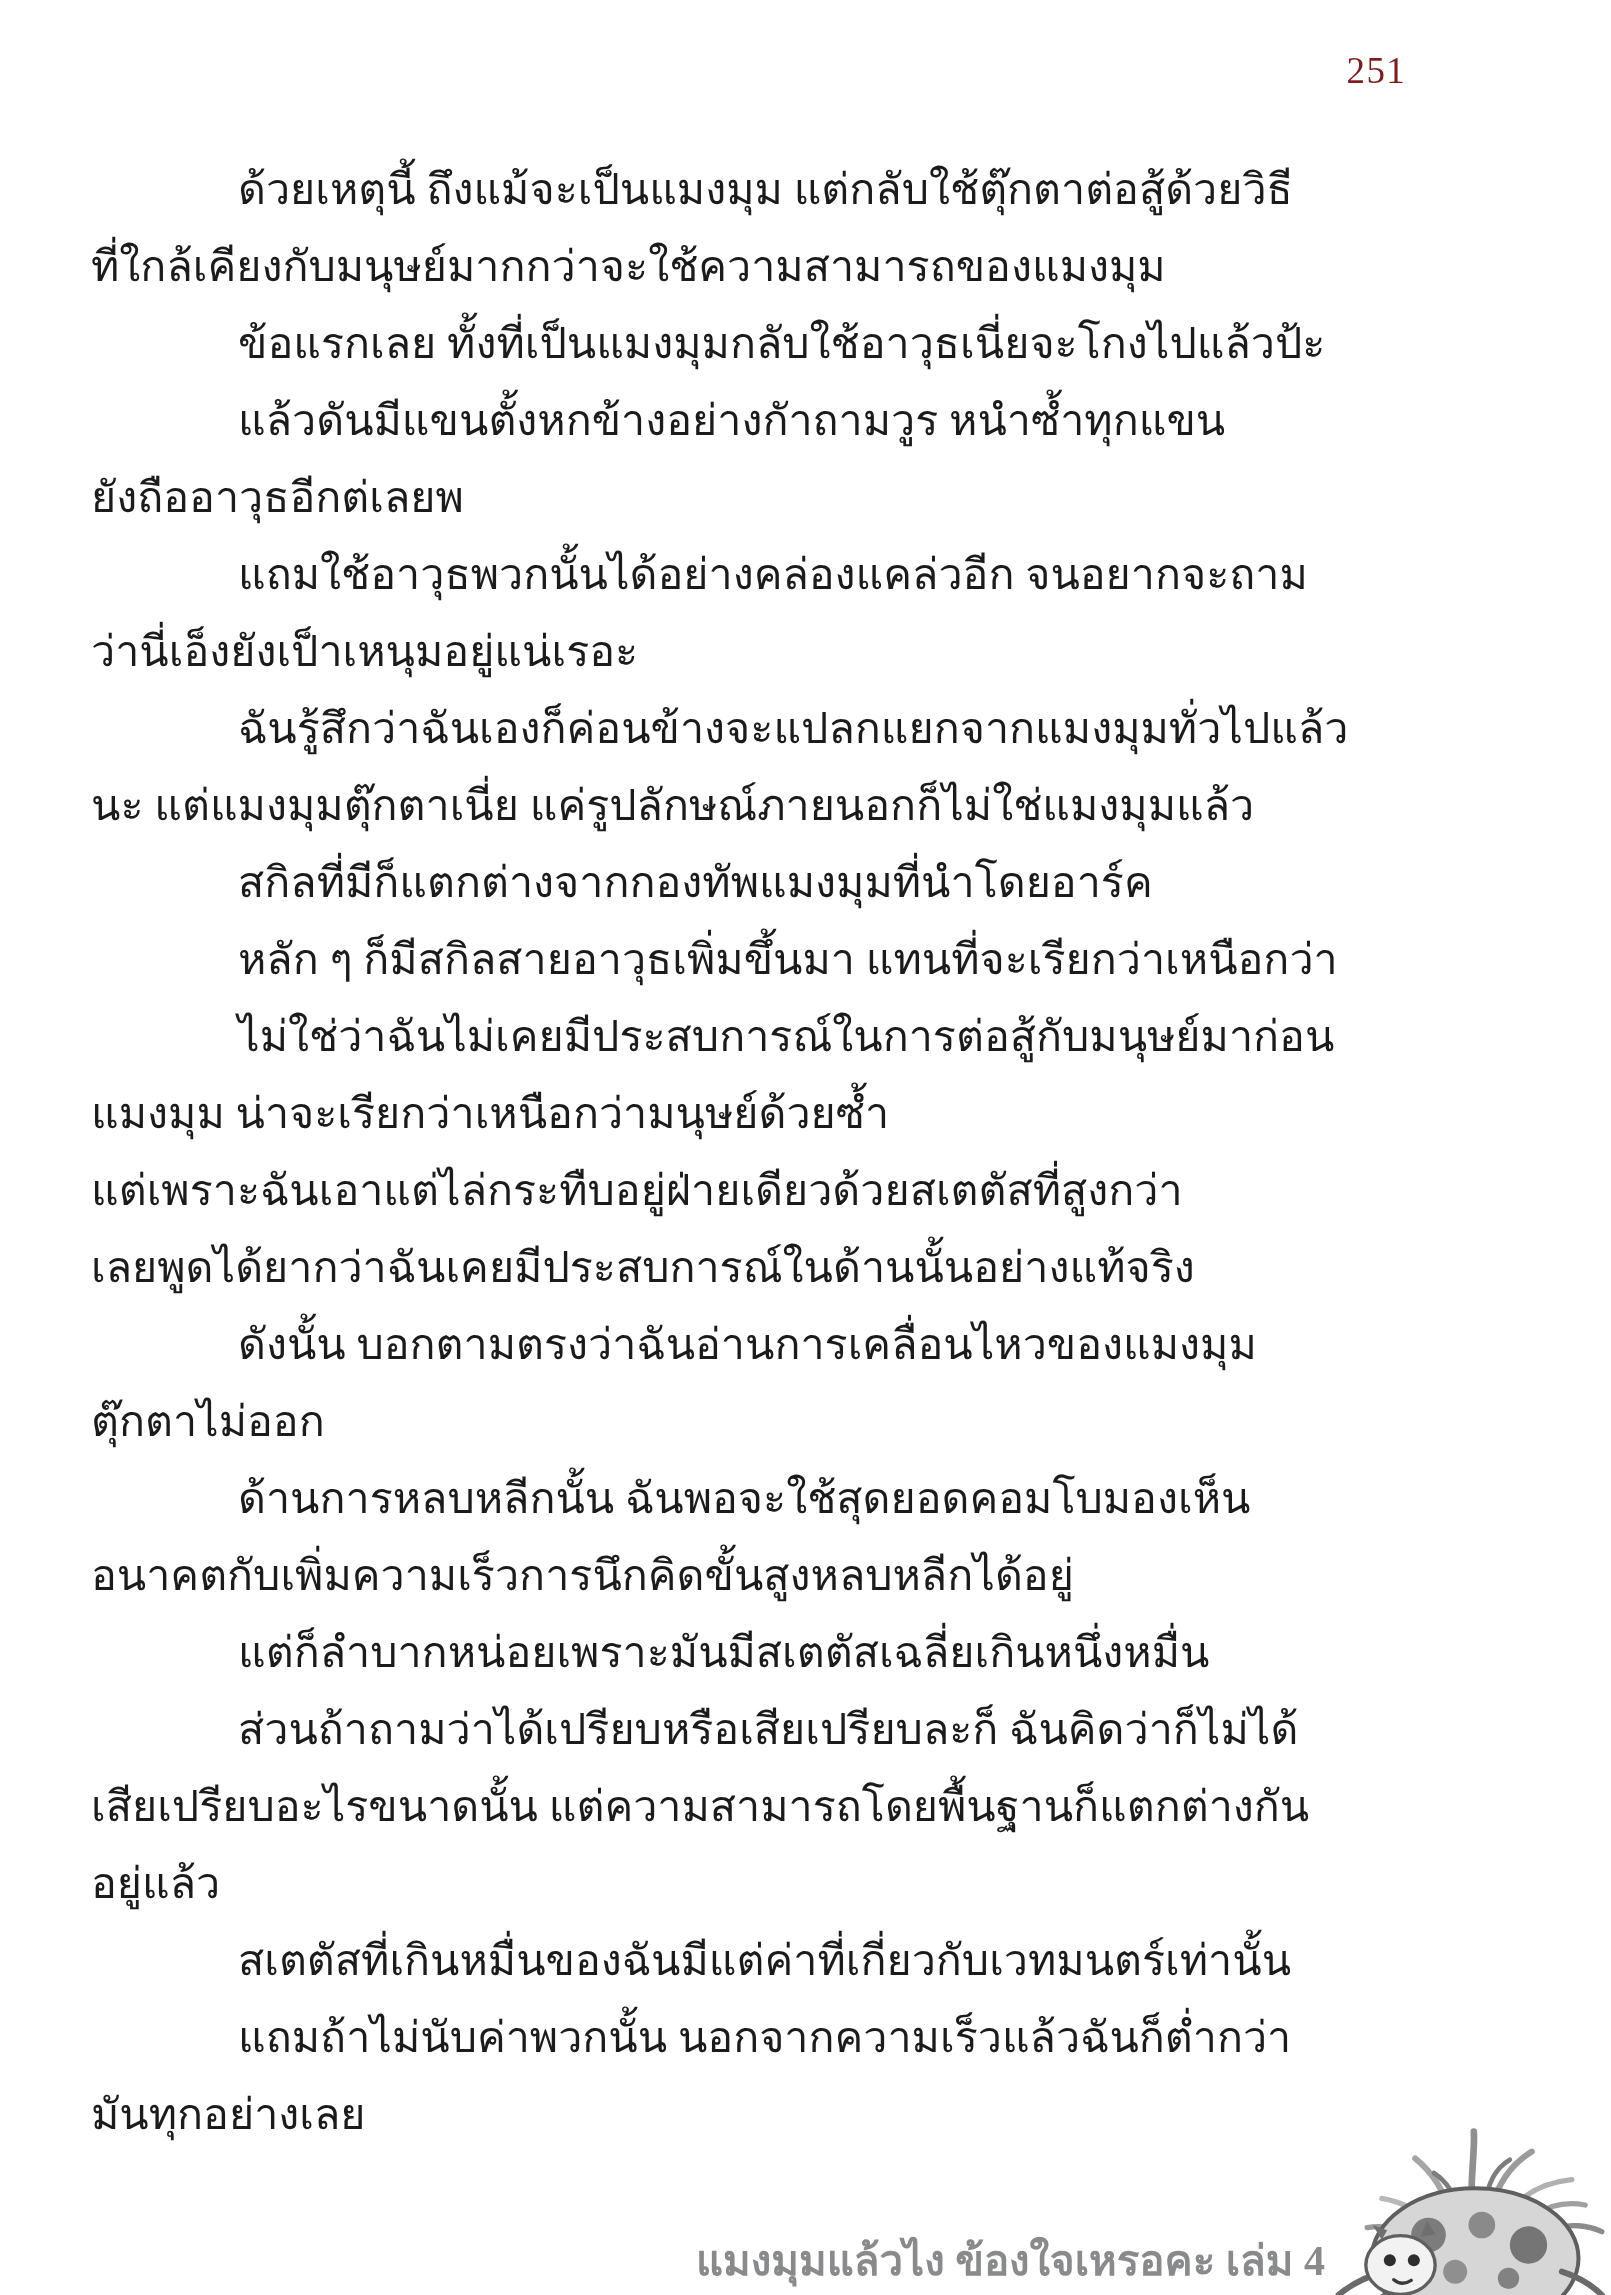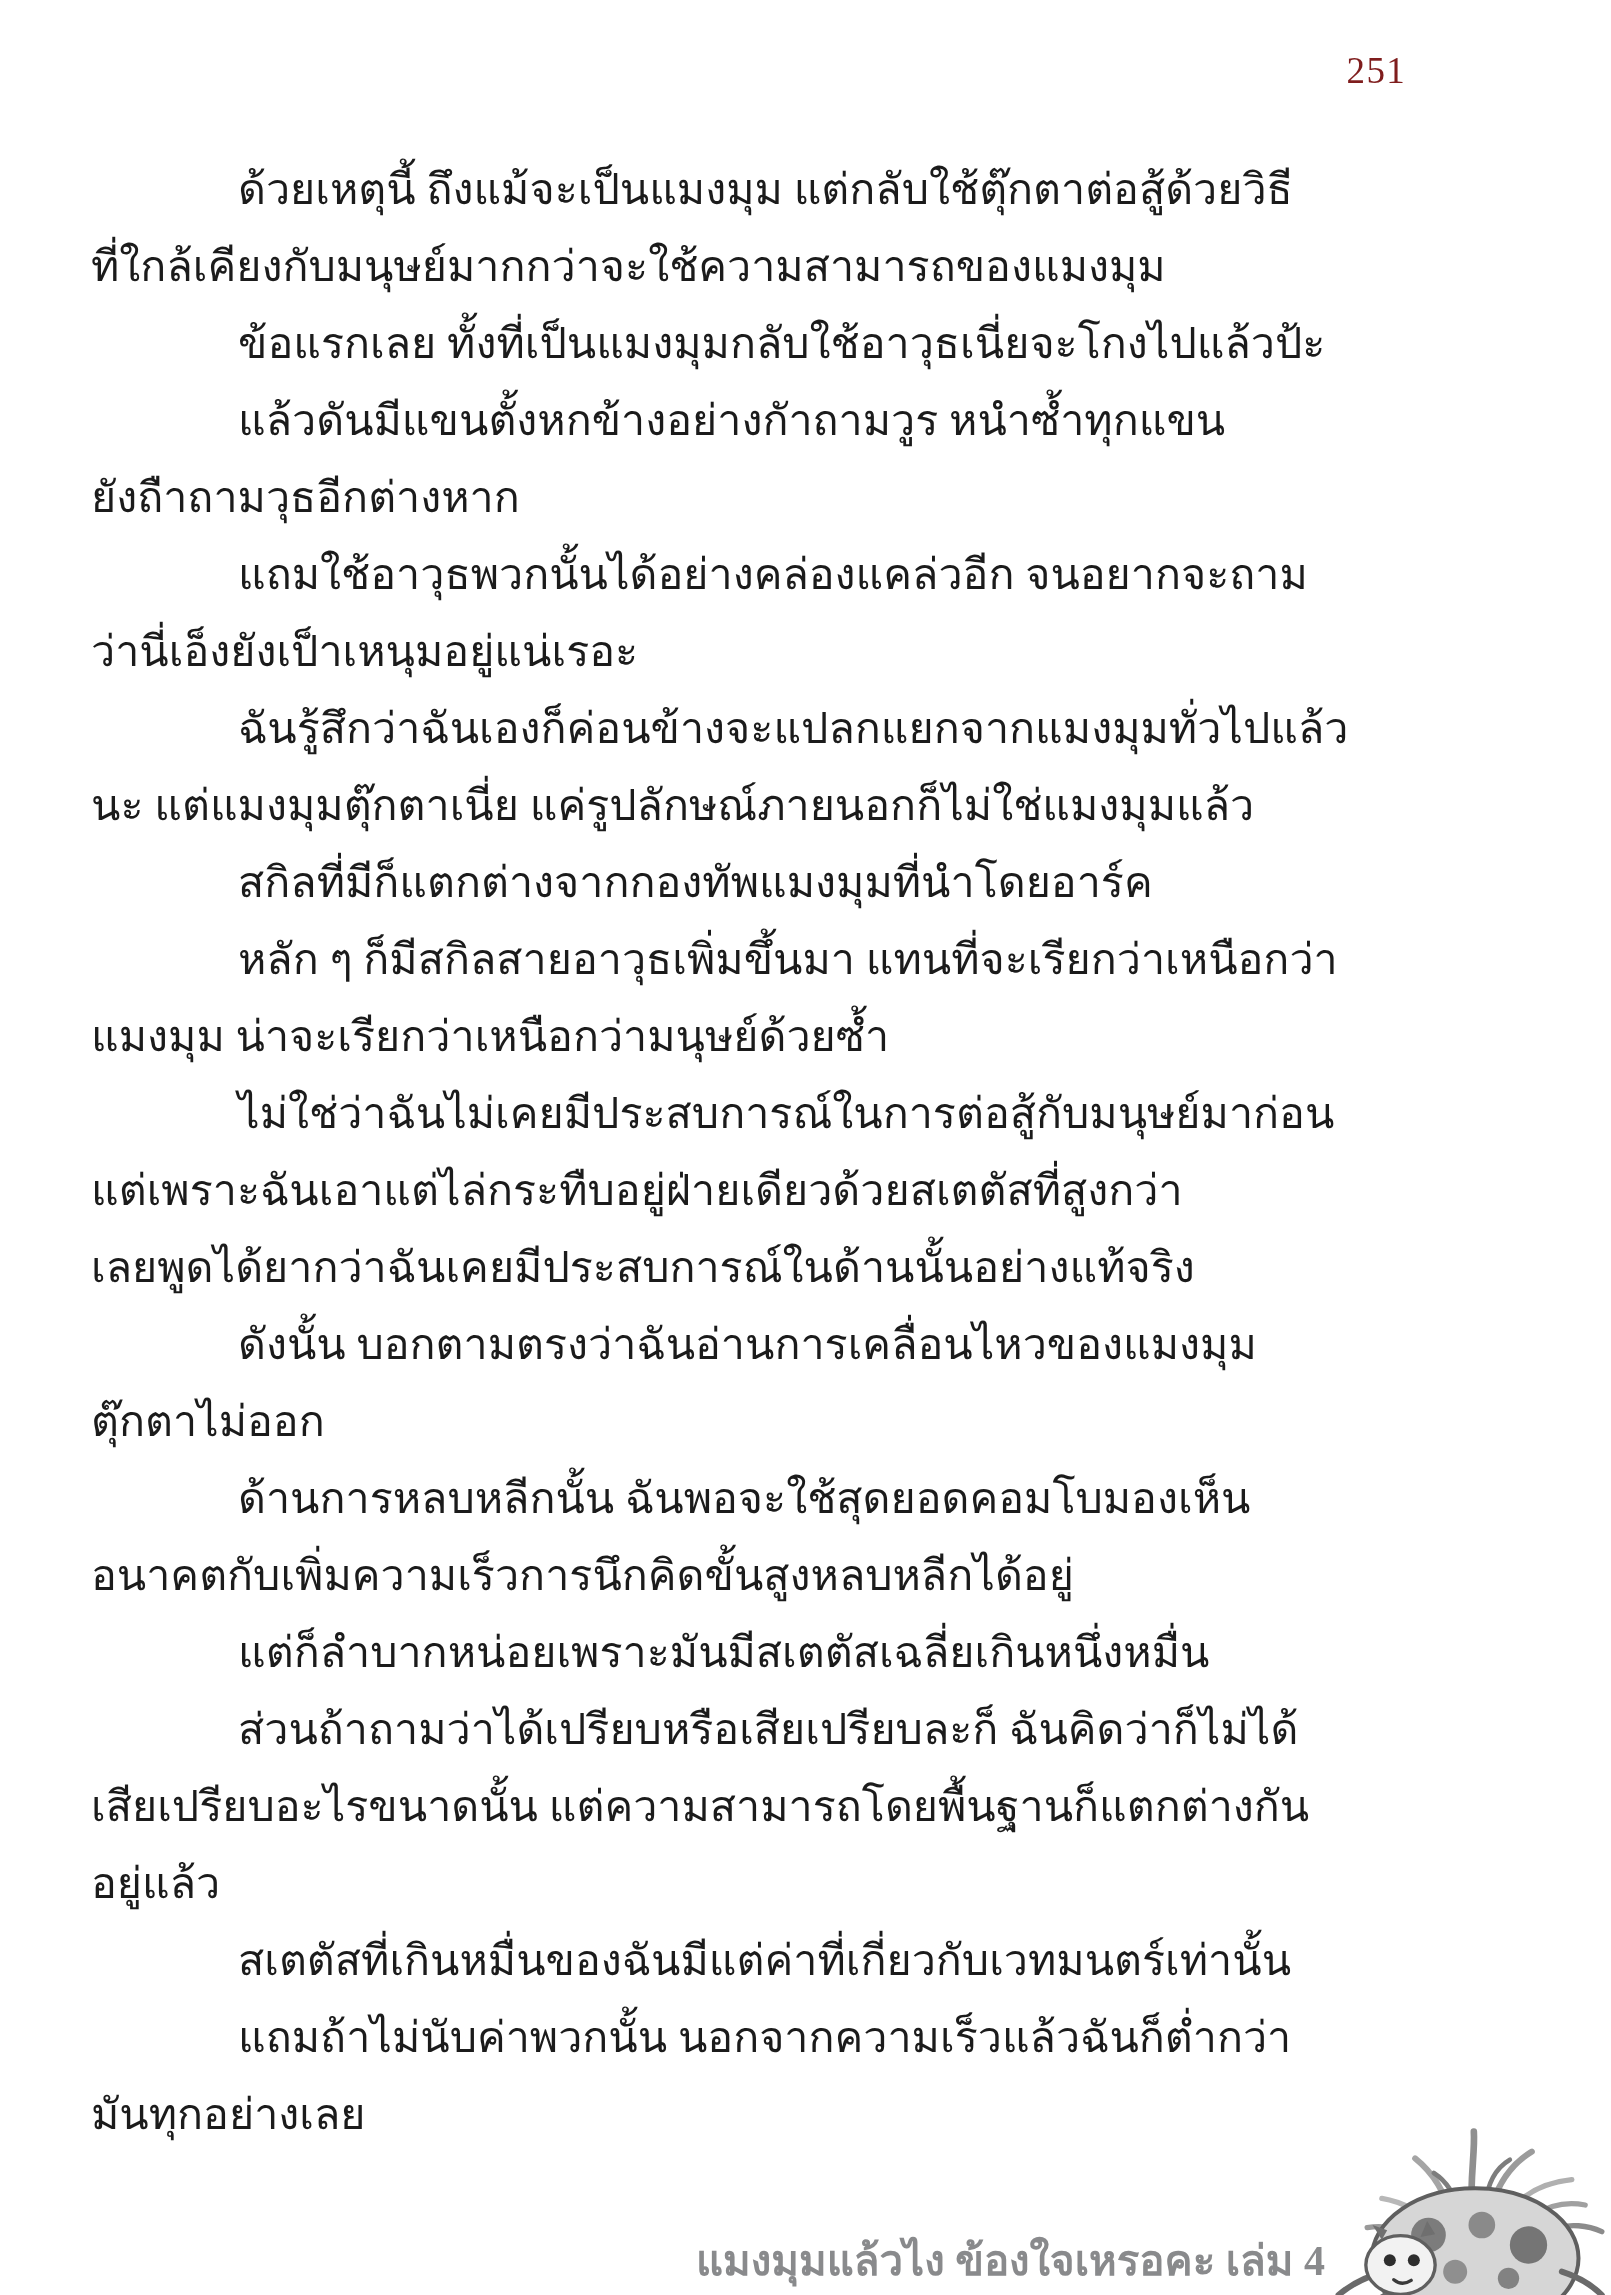--- a/index.html
+++ b/index.html
@@ -47,29 +47,29 @@
 </head>
 <body>
 
 <div class="page-number">251</div>
 
 <div id="text-block">
     <div class="line indent">ด้วยเหตุนี้ ถึงแม้จะเป็นแมงมุม แต่กลับใช้ตุ๊กตาต่อสู้ด้วยวิธี</div>
     <div class="line">ที่ใกล้เคียงกับมนุษย์มากกว่าจะใช้ความสามารถของแมงมุม</div>
     <div class="line indent">ข้อแรกเลย ทั้งที่เป็นแมงมุมกลับใช้อาวุธเนี่ยจะโกงไปแล้วป้ะ</div>
     <div class="line indent">แล้วดันมีแขนตั้งหกข้างอย่างกัาถามวูร หนำซ้ำทุกแขน</div>
-    <div class="line">ยังถืาถามวุธอีกต่างหาก</div>
+    <div class="line">ยังถืออาวุธอีกต่เลยพ</div>
     <div class="line indent">แถมใช้อาวุธพวกนั้นได้อย่างคล่องแคล่วอีก จนอยากจะถาม</div>
     <div class="line">ว่านี่เอ็งยังเป็าเหนุมอยู่แน่เรอะ</div>
     <div class="line indent">ฉันรู้สึกว่าฉันเองก็ค่อนข้างจะแปลกแยกจากแมงมุมทั่วไปแล้ว</div>
     <div class="line">นะ แต่แมงมุมตุ๊กตาเนี่ย แค่รูปลักษณ์ภายนอกก็ไม่ใช่แมงมุมแล้ว</div>
     <div class="line indent">สกิลที่มีก็แตกต่างจากกองทัพแมงมุมที่นำโดยอาร์ค</div>
     <div class="line indent">หลัก ๆ ก็มีสกิลสายอาวุธเพิ่มขึ้นมา แทนที่จะเรียกว่าเหนือกว่า</div>
+    <div class="line indent">ไม่ใช่ว่าฉันไม่เคยมีประสบการณ์ในการต่อสู้กับมนุษย์มาก่อน</div>
     <div class="line">แมงมุม น่าจะเรียกว่าเหนือกว่ามนุษย์ด้วยซ้ำ</div>
-    <div class="line indent">ไม่ใช่ว่าฉันไม่เคยมีประสบการณ์ในการต่อสู้กับมนุษย์มาก่อน</div>
     <div class="line">แต่เพราะฉันเอาแต่ไล่กระทืบอยู่ฝ่ายเดียวด้วยสเตตัสที่สูงกว่า</div>
     <div class="line">เลยพูดได้ยากว่าฉันเคยมีประสบการณ์ในด้านนั้นอย่างแท้จริง</div>
     <div class="line indent">ดังนั้น บอกตามตรงว่าฉันอ่านการเคลื่อนไหวของแมงมุม</div>
     <div class="line">ตุ๊กตาไม่ออก</div>
     <div class="line indent">ด้านการหลบหลีกนั้น ฉันพอจะใช้สุดยอดคอมโบมองเห็น</div>
     <div class="line">อนาคตกับเพิ่มความเร็วการนึกคิดขั้นสูงหลบหลีกได้อยู่</div>
     <div class="line indent">แต่ก็ลำบากหน่อยเพราะมันมีสเตตัสเฉลี่ยเกินหนึ่งหมื่น</div>
     <div class="line indent">ส่วนถ้าถามว่าได้เปรียบหรือเสียเปรียบละก็ ฉันคิดว่าก็ไม่ได้</div>
     <div class="line">เสียเปรียบอะไรขนาดนั้น แต่ความสามารถโดยพื้นฐานก็แตกต่างกัน</div>
     <div class="line">อยู่แล้ว</div>

